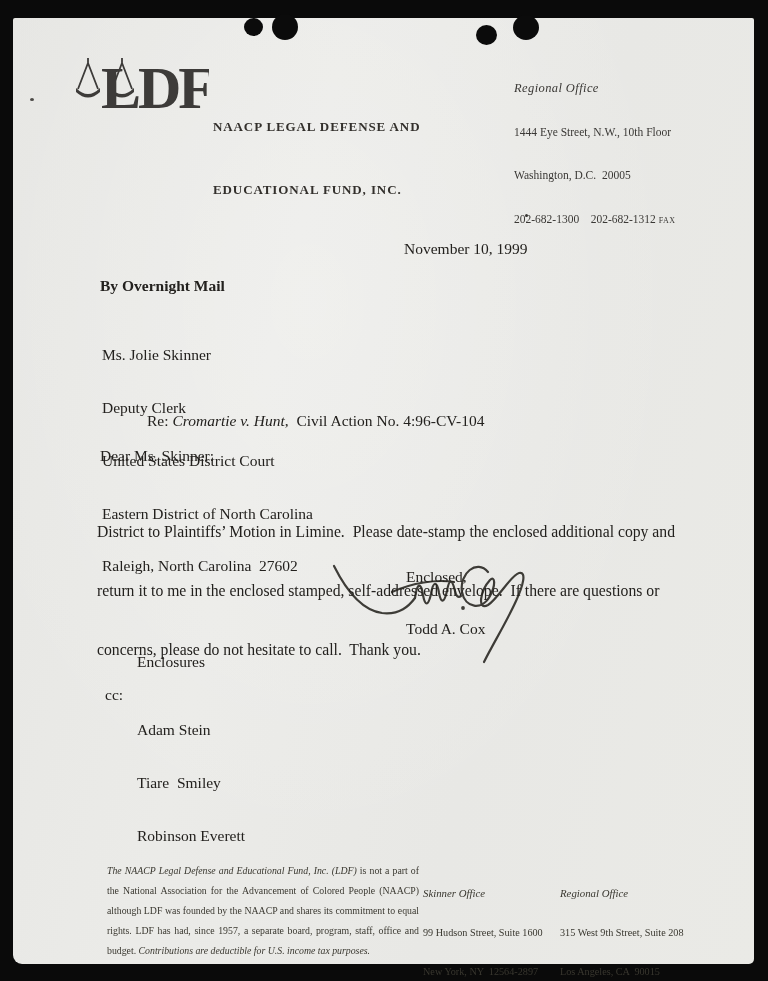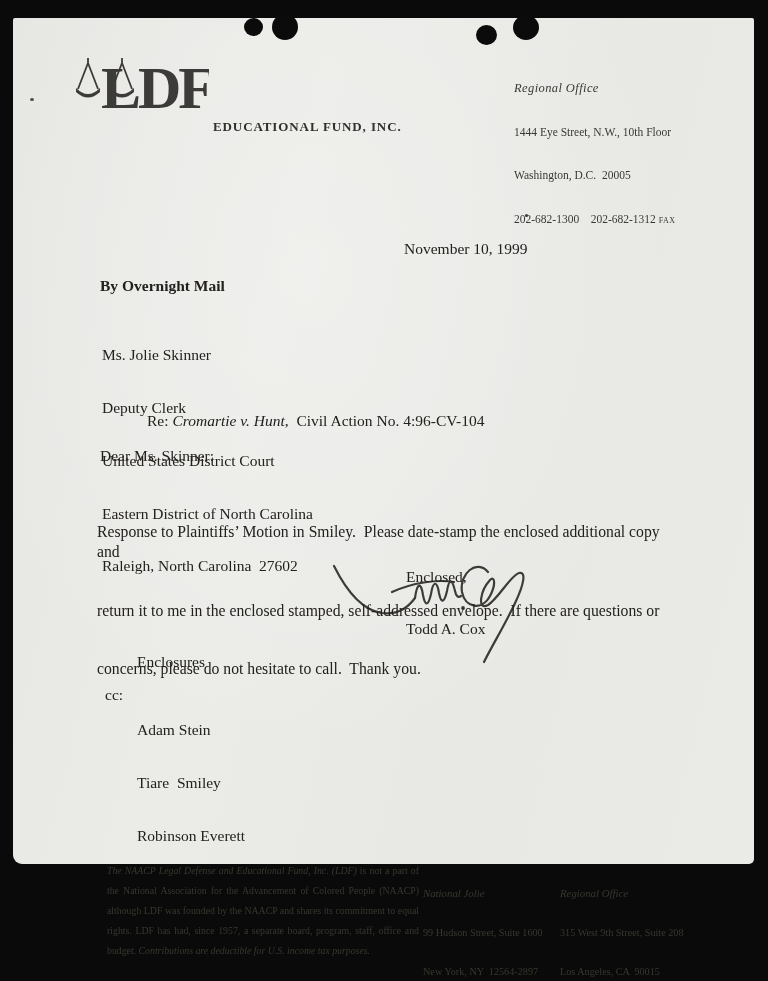--- a/index.html
+++ b/index.html
@@ -5,21 +5,21 @@
   * { margin:0; padding:0; box-sizing:border-box; }
   html,body { width:768px; height:981px; }
   body {
     background:#0a0a0a;
     position:relative;
     font-family:"Liberation Serif", serif;
     color:#23211e;
     overflow:hidden;
   }
   .paper {
-    position:absolute; left:13px; top:18px; width:741px; height:846px;
+    position:absolute; left:13px; top:18px; width:741px; height:946px;
     background:
       radial-gradient(ellipse at 40% 30%, rgba(255,255,255,0.25), rgba(0,0,0,0) 60%),
       linear-gradient(103deg, #e6e6e3 0%, #ebebe8 35%, #e8e8e5 65%, #eaeae6 100%);
     border-radius:2px 2px 5px 9px;
   }
   .hole { position:absolute; background:#0b0b0b; border-radius:50%; }
   .hole1 { left:244px; top:18px; width:19px; height:18px; }
   .hole2 { left:272px; top:14px; width:26px; height:26px; }
   .hole3 { left:476px; top:25px; width:21px; height:20px; }
   .hole4 { left:513px; top:15px; width:26px; height:25px; }
@@ -77,20 +77,21 @@
     <g stroke="#3d3b39" stroke-width="1.8" fill="none">
       <path d="M13,8 L13,15 M13,13 L3,39 M13,13 L23,39"></path>
       <path d="M47,8 L47,15 M47,13 L37,39 M47,13 L57,39"></path>
     </g>
     <path d="M1,38 Q13,50 25,38 L25,42 Q13,53 1,42 Z" fill="#3d3b39"></path>
     <path d="M35,38 Q47,50 59,38 L59,42 Q47,53 35,42 Z" fill="#3d3b39"></path>
     <text x="26" y="58" font-family="Liberation Serif, serif" font-weight="bold" font-size="60" letter-spacing="-3" fill="#3d3b39">LDF</text>
   </svg>
 
   <div class="org-name">
+    <div>NAACP LEGAL DEFENSE AND</div>
     <div>EDUCATIONAL FUND, INC.</div>
   </div>
 
   <div class="office-block">
     <div class="office-title">Regional Office</div>
     <div>1444 Eye Street, N.W., 10th Floor</div>
     <div>Washington, D.C.  20005</div>
     <div><span>202-682-1300    202-682-1312 </span><span class="fax-label">FAX</span></div>
   </div>
 
@@ -104,21 +105,21 @@
     <div>United States District Court</div>
     <div>Eastern District of North Carolina</div>
     <div>Raleigh, North Carolina  27602</div>
   </div>
 
   <div class="re-line"><span>Re: </span><span class="re-case">Cromartie v. Hunt</span><span>,  Civil Action No. 4:96-CV-104</span></div>
 
   <div class="salutation">Dear Ms. Skinner:</div>
 
   <div class="body-text">
-    <div>Response to Plaintiffs’ Motion in Smiley.  Please date-stamp the enclosed additional copy and</div>
+    <div>District to Plaintiffs’ Motion in Limine.  Please date-stamp the enclosed additional copy and</div>
     <div>return it to me in the enclosed stamped, self-addressed envelope.  If there are questions or</div>
     <div>concerns, please do not hesitate to call.  Thank you.</div>
   </div>
 
   <div class="closing">Enclosed,</div>
   <svg class="sig-svg" width="218" height="118" viewBox="0 0 218 118">
     <g stroke="#26241f" stroke-width="2.2" fill="none" stroke-linecap="round" opacity="0.88">
       <path d="M4,8 C14,28 30,52 52,55 C70,57 79,48 85,40"></path>
       <path d="M85,40 c2,-15 6,-17 8,-3 c2,11 5,12 8,-1 c2,-13 6,-14 8,-1 c2,10 5,11 8,-2 c2,-12 5,-13 8,0 c1,5 3,7 6,5"></path>
       <path d="M62,34 C82,25 106,21 124,24"></path>
@@ -135,21 +136,21 @@
       <div>Adam Stein</div>
       <div>Tiare  Smiley</div>
       <div>Robinson Everett</div>
     </div>
   </div>
 
   <div class="footer">
     <div class="disclaimer"><span class="ital">The NAACP Legal Defense and Educational Fund, Inc. (LDF)</span><span> is not a part of the National Association for the Advancement of Colored People (NAACP) although LDF was founded by the NAACP and shares its commitment to equal rights.  LDF has had, since 1957, a separate board, program, staff, office and budget. </span><span class="ital">Contributions are deductible for U.S. income tax purposes.</span></div>
 
     <div class="foot-col foot-national">
-      <div class="foot-title">National Jolie</div>
+      <div class="foot-title">Skinner Office</div>
       <div>99 Hudson Street, Suite 1600</div>
       <div>New York, NY  12564-2897</div>
       
     </div>
 
     <div class="foot-col foot-regional">
       <div class="foot-title">Regional Office</div>
       <div>315 West 9th Street, Suite 208</div>
       <div>Los Angeles, CA  90015</div>
       

